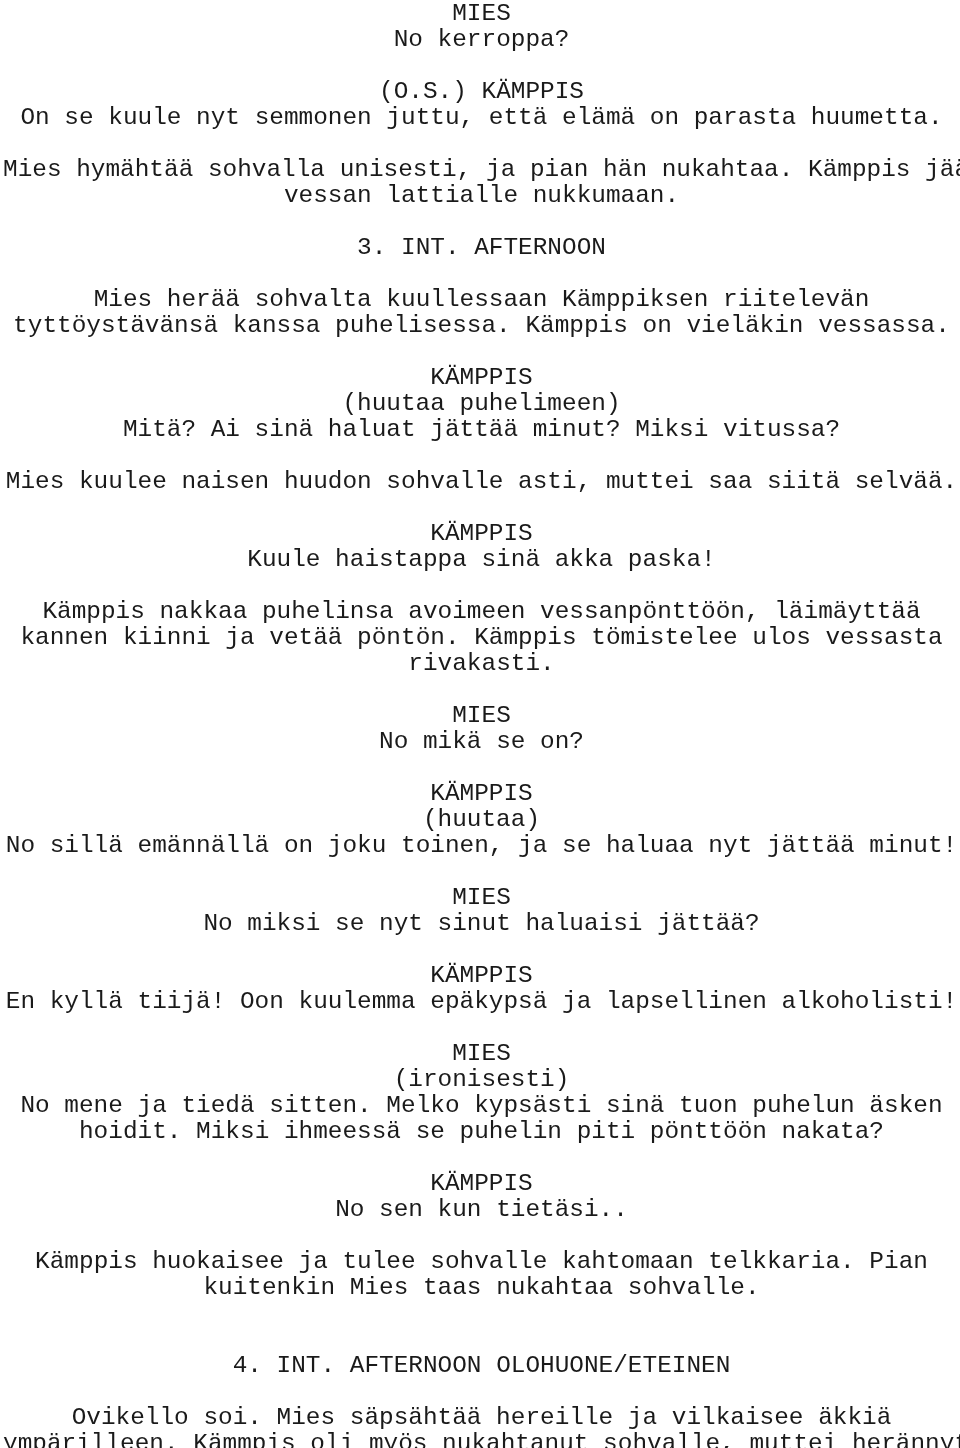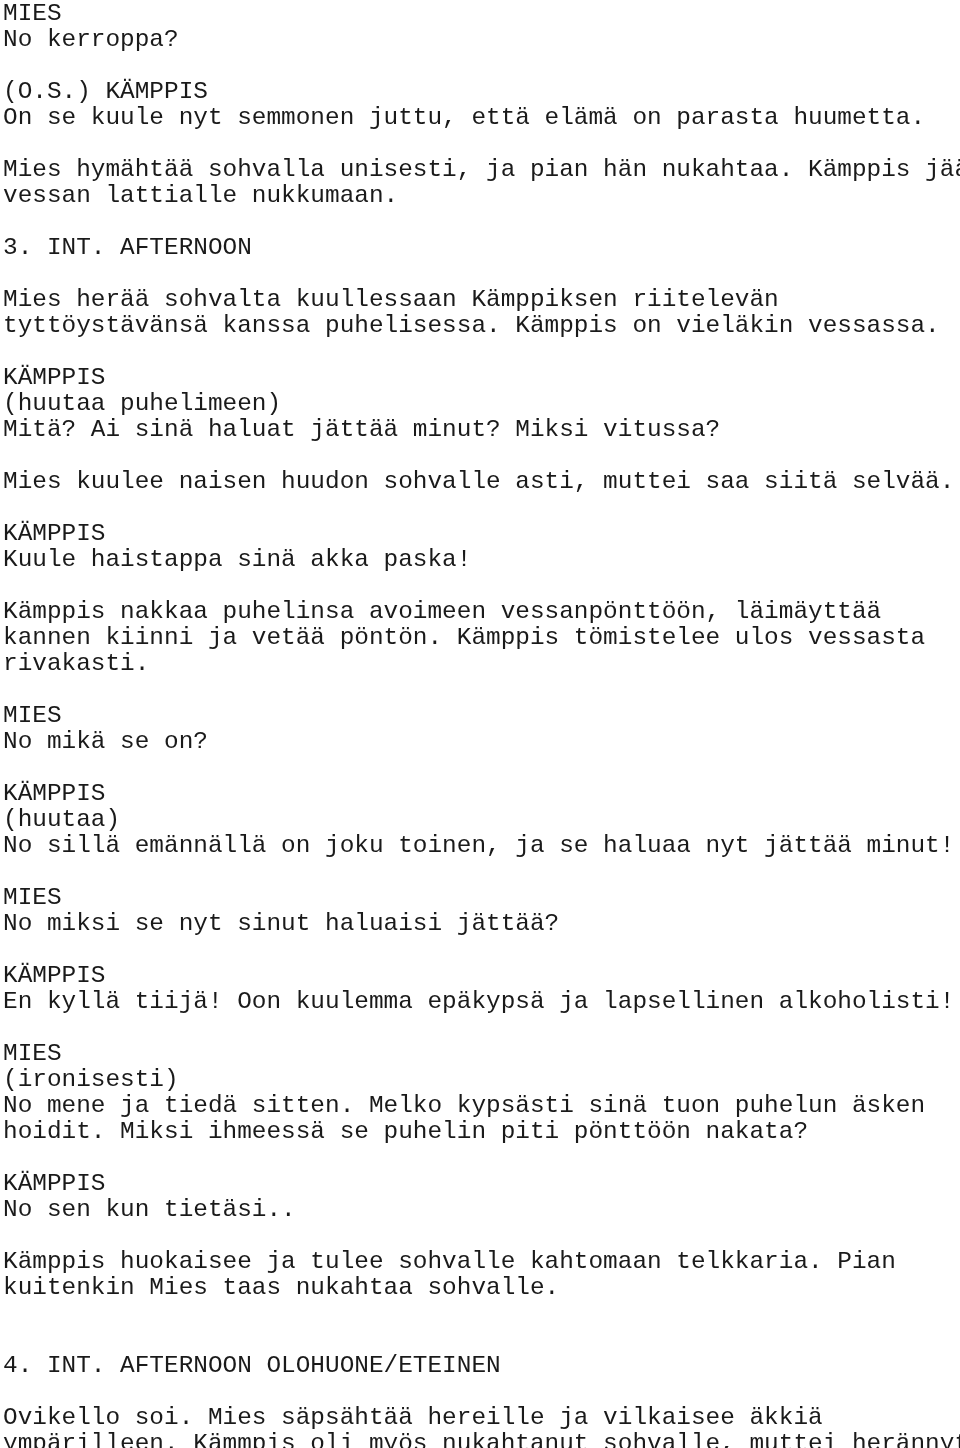--- a/index.html
+++ b/index.html
@@ -47,15 +47,15 @@
     height: 26px;
   }
   .scene-heading .line,
   .character .line {
     letter-spacing: 0px;
   }
 </style>
 </head>
 <body>
 
-<div id="page" style="background: rgb(255, 255, 255);">
+<div id="page" style="background: rgb(255, 255, 255); text-align: center;">
   <div class="script-body" id="script-body" style="color: rgb(26, 26, 26);"><div class="block character"><div class="line">MIES</div></div><div class="block dialogue"><div class="line">No kerroppa?</div></div><div class="block blank"><div class="line blank">&nbsp;</div></div><div class="block character"><div class="line">(O.S.) KÄMPPIS</div></div><div class="block dialogue"><div class="line">On se kuule nyt semmonen juttu, että elämä on parasta huumetta.</div></div><div class="block blank"><div class="line blank">&nbsp;</div></div><div class="block action"><div class="line">Mies hymähtää sohvalla unisesti, ja pian hän nukahtaa. Kämppis jää</div><div class="line">vessan lattialle nukkumaan.</div></div><div class="block blank"><div class="line blank">&nbsp;</div></div><div class="block scene-heading"><div class="line">3. INT. AFTERNOON</div></div><div class="block blank"><div class="line blank">&nbsp;</div></div><div class="block action"><div class="line">Mies herää sohvalta kuullessaan Kämppiksen riitelevän</div><div class="line">tyttöystävänsä kanssa puhelisessa. Kämppis on vieläkin vessassa.</div></div><div class="block blank"><div class="line blank">&nbsp;</div></div><div class="block character"><div class="line">KÄMPPIS</div></div><div class="block parenthetical"><div class="line">(huutaa puhelimeen)</div></div><div class="block dialogue"><div class="line">Mitä? Ai sinä haluat jättää minut? Miksi vitussa?</div></div><div class="block blank"><div class="line blank">&nbsp;</div></div><div class="block action"><div class="line">Mies kuulee naisen huudon sohvalle asti, muttei saa siitä selvää.</div></div><div class="block blank"><div class="line blank">&nbsp;</div></div><div class="block character"><div class="line">KÄMPPIS</div></div><div class="block dialogue"><div class="line">Kuule haistappa sinä akka paska!</div></div><div class="block blank"><div class="line blank">&nbsp;</div></div><div class="block action"><div class="line">Kämppis nakkaa puhelinsa avoimeen vessanpönttöön, läimäyttää</div><div class="line">kannen kiinni ja vetää pöntön. Kämppis tömistelee ulos vessasta</div><div class="line">rivakasti.</div></div><div class="block blank"><div class="line blank">&nbsp;</div></div><div class="block character"><div class="line">MIES</div></div><div class="block dialogue"><div class="line">No mikä se on?</div></div><div class="block blank"><div class="line blank">&nbsp;</div></div><div class="block character"><div class="line">KÄMPPIS</div></div><div class="block parenthetical"><div class="line">(huutaa)</div></div><div class="block dialogue"><div class="line">No sillä emännällä on joku toinen, ja se haluaa nyt jättää minut!</div></div><div class="block blank"><div class="line blank">&nbsp;</div></div><div class="block character"><div class="line">MIES</div></div><div class="block dialogue"><div class="line">No miksi se nyt sinut haluaisi jättää?</div></div><div class="block blank"><div class="line blank">&nbsp;</div></div><div class="block character"><div class="line">KÄMPPIS</div></div><div class="block dialogue"><div class="line">En kyllä tiijä! Oon kuulemma epäkypsä ja lapsellinen alkoholisti!</div></div><div class="block blank"><div class="line blank">&nbsp;</div></div><div class="block character"><div class="line">MIES</div></div><div class="block parenthetical"><div class="line">(ironisesti)</div></div><div class="block dialogue"><div class="line">No mene ja tiedä sitten. Melko kypsästi sinä tuon puhelun äsken</div><div class="line">hoidit. Miksi ihmeessä se puhelin piti pönttöön nakata?</div></div><div class="block blank"><div class="line blank">&nbsp;</div></div><div class="block character"><div class="line">KÄMPPIS</div></div><div class="block dialogue"><div class="line">No sen kun tietäsi..</div></div><div class="block blank"><div class="line blank">&nbsp;</div></div><div class="block action"><div class="line">Kämppis huokaisee ja tulee sohvalle kahtomaan telkkaria. Pian</div><div class="line">kuitenkin Mies taas nukahtaa sohvalle.</div></div><div class="block blank"><div class="line blank">&nbsp;</div></div><div class="block blank"><div class="line blank">&nbsp;</div></div><div class="block scene-heading"><div class="line">4. INT. AFTERNOON OLOHUONE/ETEINEN</div></div><div class="block blank"><div class="line blank">&nbsp;</div></div><div class="block action"><div class="line">Ovikello soi. Mies säpsähtää hereille ja vilkaisee äkkiä</div><div class="line">ympärilleen. Kämmpis oli myös nukahtanut sohvalle, muttei herännyt</div></div></div>
 </div>
 
 </body></html>

